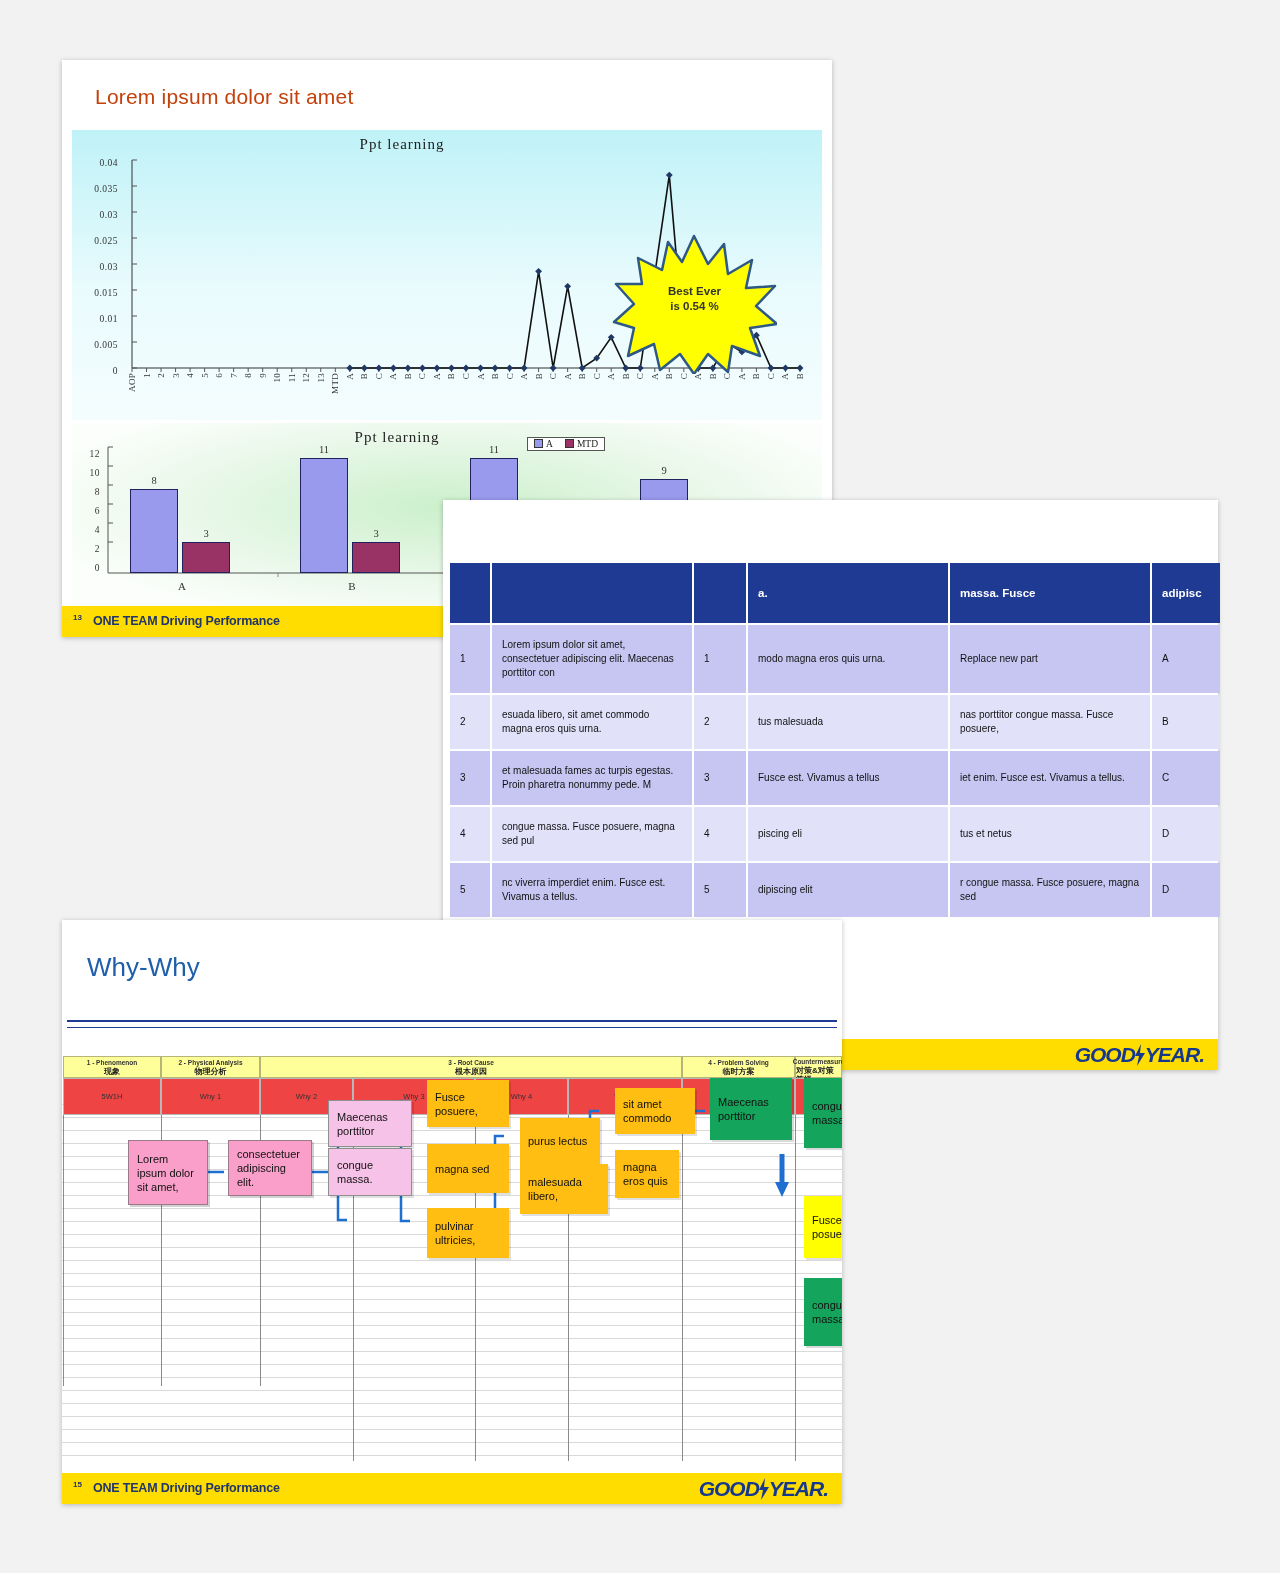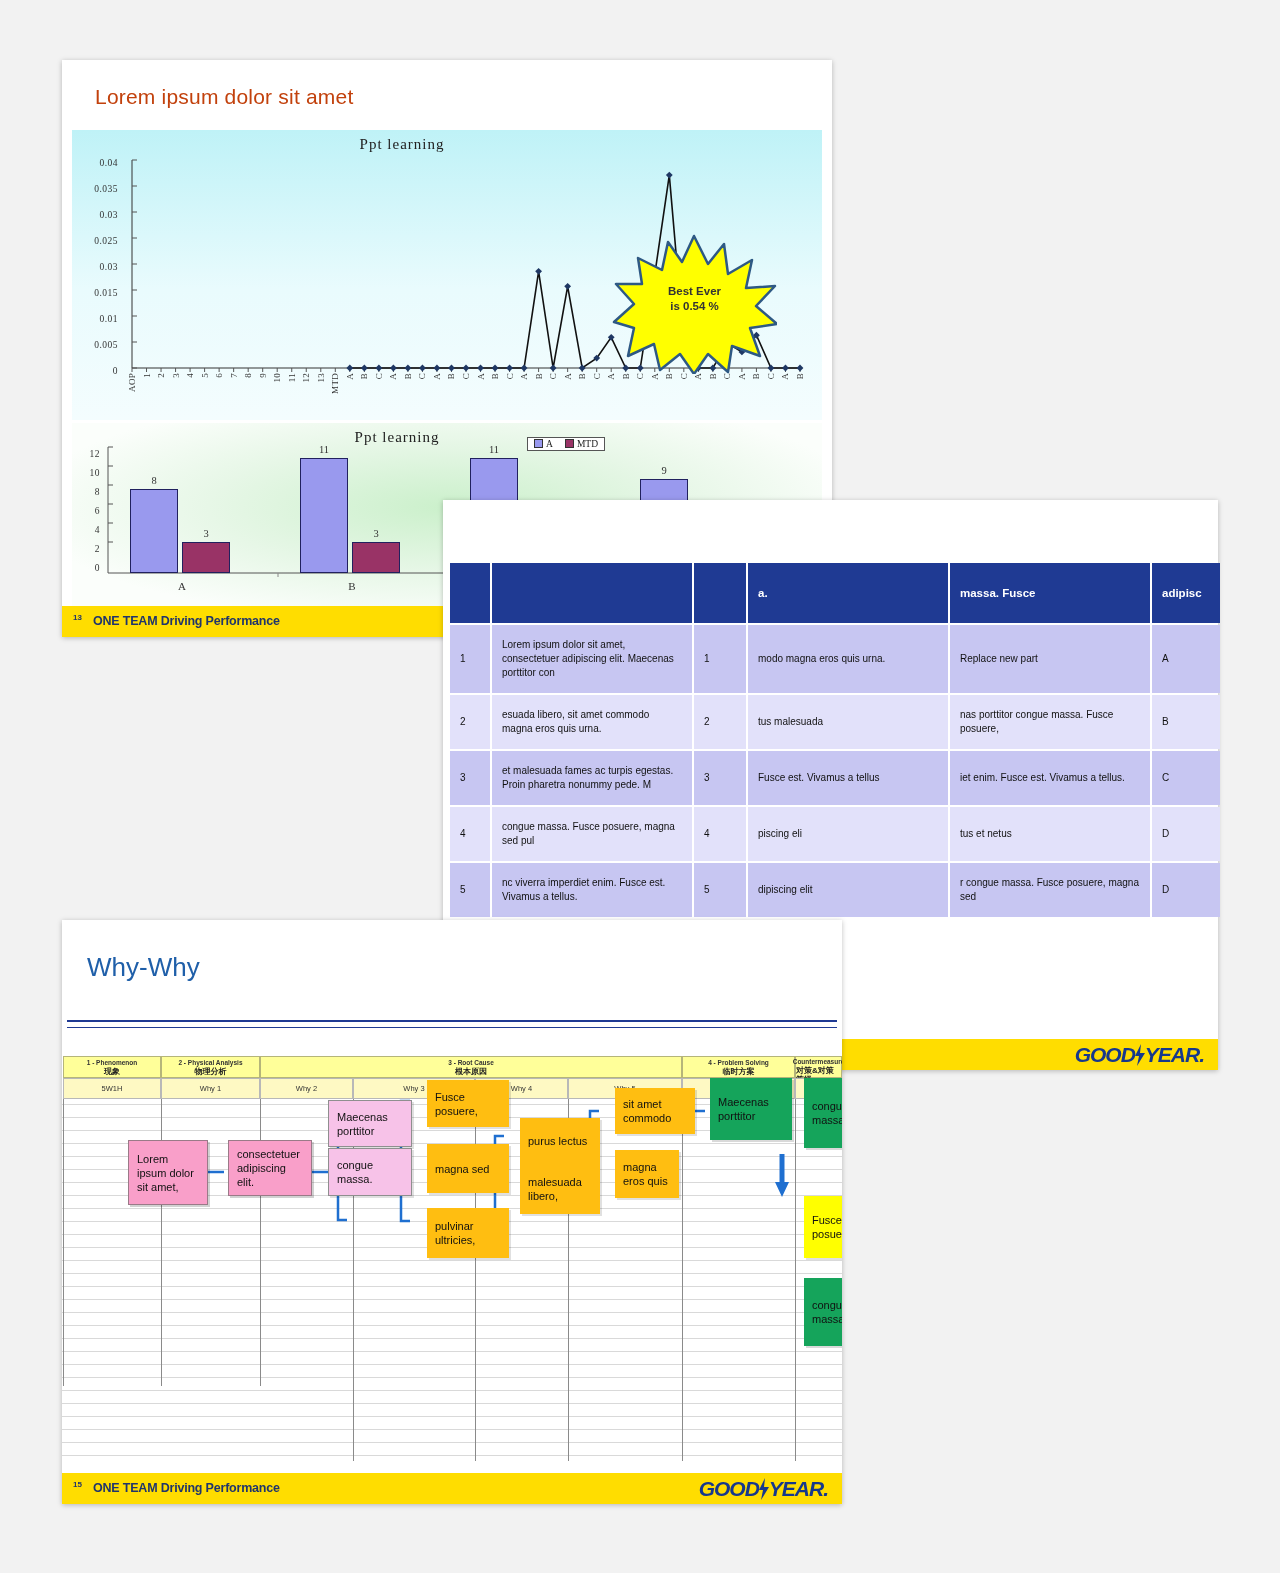--- a/index.html
+++ b/index.html
@@ -86,22 +86,22 @@
   #why-hdr .l1{font-size:11.5px;font-weight:bold;color:#1F3A93;}
   #why-hdr .l2{font-size:14px;font-weight:bold;color:#1F3A93;line-height:17px;}
 
   #why-grid{position:absolute;left:0px;top:136px;width:780px;height:405px;overflow:hidden;}
   .wgrid-line{position:absolute;background:#d9d9d9;}
   .wcol-line{position:absolute;width:1px;background:#8a8a8a;top:0;}
   .whead{position:absolute;top:0;height:22px;background:#FFFF99;border:1px solid #b5b57a;
     box-sizing:border-box;display:flex;flex-direction:column;align-items:center;justify-content:center;}
   .whead .en{font-size:6.5px;color:#333;font-weight:bold;line-height:8px;}
   .whead .cn{font-size:8px;color:#222;font-weight:bold;line-height:9px;}
-  .wsub{position:absolute;top:22px;height:21px;border:1px solid #b8b8b8;box-sizing:border-box;
-    background:#fef9c3;display:flex;align-items:center;justify-content:center;
+  .wsub{position:absolute;top:22px;height:37px;border:1px solid #b8b8b8;box-sizing:border-box;
+    background:#ef4444;display:flex;align-items:center;justify-content:center;
     font-size:7.5px;color:#333;}
 
   .nbox{position:absolute;box-sizing:border-box;display:flex;align-items:center;
     padding:6px 8px;font-size:11px;color:#111;line-height:14px;}
   .nbox.pink{background:#F99FC9;border:1px solid #9a7a88;box-shadow:2px 2px 0 rgba(0,0,0,.18);}
   .nbox.pink2{background:#F7C2E8;border:1px solid #8f8f8f;box-shadow:2px 2px 0 rgba(0,0,0,.12);}
   .nbox.orange{background:#FFBE11;box-shadow:2px 2px 0 rgba(0,0,0,.12);}
   .nbox.green{background:#15A45B;box-shadow:2px 2px 0 rgba(0,0,0,.15);}
   .nbox.yellow{background:#FFFF00;box-shadow:2px 2px 0 rgba(0,0,0,.12);}
   .conn{position:absolute;}
@@ -463,21 +463,21 @@
     </svg>
 
     <div class="nbox pink" style="left:66px;top:84px;width:80px;height:65px;">Lorem ipsum dolor sit amet,</div>
     <div class="nbox pink" style="left:166px;top:84px;width:84px;height:56px;">consectetuer adipiscing elit.</div>
     <div class="nbox pink2" style="left:266px;top:44px;width:84px;height:47px;">Maecenas porttitor</div>
     <div class="nbox pink2" style="left:266px;top:92px;width:84px;height:48px;">congue massa.</div>
     <div class="nbox orange" style="left:365px;top:24px;width:82px;height:47px;">Fusce posuere,</div>
     <div class="nbox orange" style="left:365px;top:88px;width:82px;height:49px;">magna sed</div>
     <div class="nbox orange" style="left:365px;top:152px;width:82px;height:50px;">pulvinar ultricies,</div>
     <div class="nbox orange" style="left:458px;top:50px;width:80px;height:46px;margin-top:12px;">purus lectus</div>
-    <div class="nbox orange" style="left:458px;top:108px;width:80px;height:50px;">malesuada libero,</div>
+    <div class="nbox orange" style="left:458px;top:108px;width:88px;height:50px;">malesuada libero,</div>
     <div class="nbox orange" style="left:553px;top:32px;width:80px;height:46px;">sit amet commodo</div>
     <div class="nbox orange" style="left:553px;top:94px;width:64px;height:48px;">magna eros quis</div>
     <div class="nbox green" style="left:648px;top:22px;width:82px;height:62px;">Maecenas porttitor</div>
     <div class="nbox green" style="left:742px;top:22px;width:82px;height:70px;">congue massa.</div>
     <div class="nbox yellow" style="left:742px;top:140px;width:86px;height:62px;">Fusce posuere,</div>
     <div class="nbox green" style="left:742px;top:222px;width:80px;height:68px;">congue massa.</div>
   </div>
 
   <div class="gy-footer">
     <span class="gy-num">15</span>

